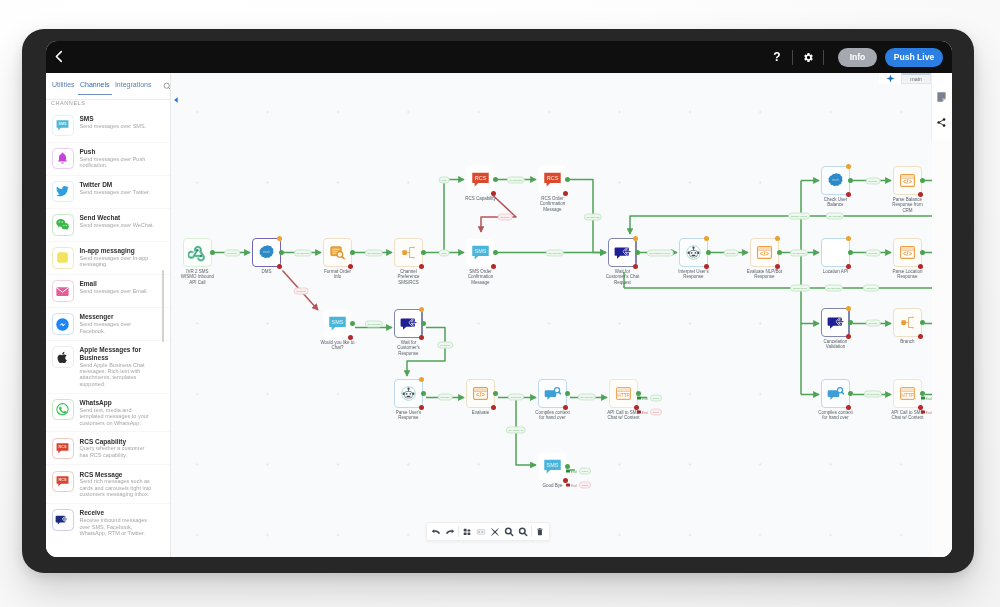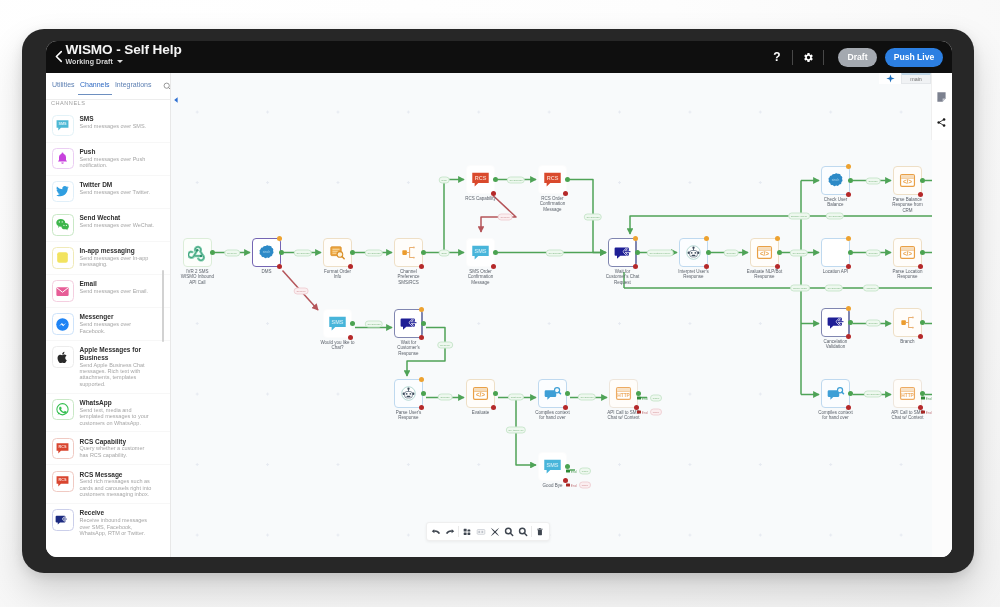--- a/index.html
+++ b/index.html
@@ -104,37 +104,30 @@
 <body>
 
 <div id="page">
   <div id="device">
     <div id="screen">
 
       <div id="appheader">
         <svg id="backchev" viewBox="0 0 11 14">
           <path d="M8 1.6 L2.6 7 L8 12.4" stroke="#ffffff" stroke-width="1.7" fill="none" stroke-linecap="round" stroke-linejoin="round"></path>
         </svg>
-        <div id="titleblock">
-          <div id="apptitle">WISMO - Self Help</div>
-          <div id="draftrow">
-            <span id="draftlabel">Working Draft</span>
-            <span id="draftcaret"></span>
-          </div>
-        </div>
         <div id="hdr-actions">
           <div class="hdr-qmark">?</div>
           <div class="hdr-sep"></div>
           <div class="hdr-gear">
             <svg width="11" height="11" viewBox="0 0 24 24">
               <path fill="#ffffff" d="M19.14 12.94c.04-.31.06-.63.06-.94s-.02-.63-.07-.94l2.03-1.58c.18-.14.23-.41.12-.61l-1.92-3.32c-.12-.22-.37-.29-.59-.22l-2.39.96c-.5-.38-1.03-.7-1.62-.94l-.36-2.54a.484.484 0 0 0-.48-.41h-3.84c-.24 0-.43.17-.47.41l-.36 2.54c-.59.24-1.13.57-1.62.94l-2.39-.96c-.22-.08-.47 0-.59.22L2.74 8.87c-.12.21-.08.47.12.61l2.03 1.58c-.05.31-.09.64-.09.94s.02.63.07.94l-2.03 1.58c-.18.14-.23.41-.12.61l1.92 3.32c.12.22.37.29.59.22l2.39-.96c.5.38 1.03.7 1.62.94l.36 2.54c.05.24.24.41.48.41h3.84c.24 0 .44-.17.47-.41l.36-2.54c.59-.24 1.13-.56 1.62-.94l2.39.96c.22.08.47 0 .59-.22l1.92-3.32c.12-.22.07-.47-.12-.61l-2.01-1.58zM12 15.6A3.6 3.6 0 0 1 8.4 12 3.6 3.6 0 0 1 12 8.4a3.6 3.6 0 0 1 3.6 3.6 3.6 3.6 0 0 1-3.6 3.6z"></path>
             </svg>
           </div>
           <div class="hdr-sep"></div>
-          <div class="btn" id="btn-save">Draft</div>
+          <div class="btn" id="btn-save">Info</div>
           <div class="btn" id="btn-live">Push Live</div>
         </div>
       </div>
 
       <div id="leftpanel">
         <div id="tabs">
           <div id="tabs-underline"></div>
         <div class="tab">Utilities</div>
             <div class="tab active">Channels</div>
             <div class="tab">Integrations</div>

